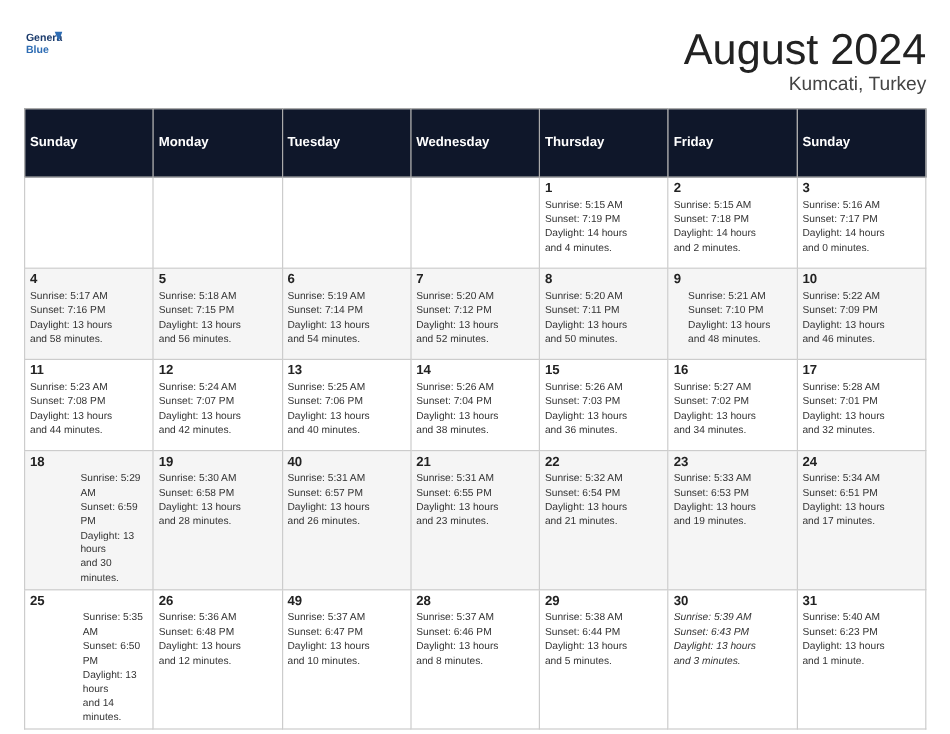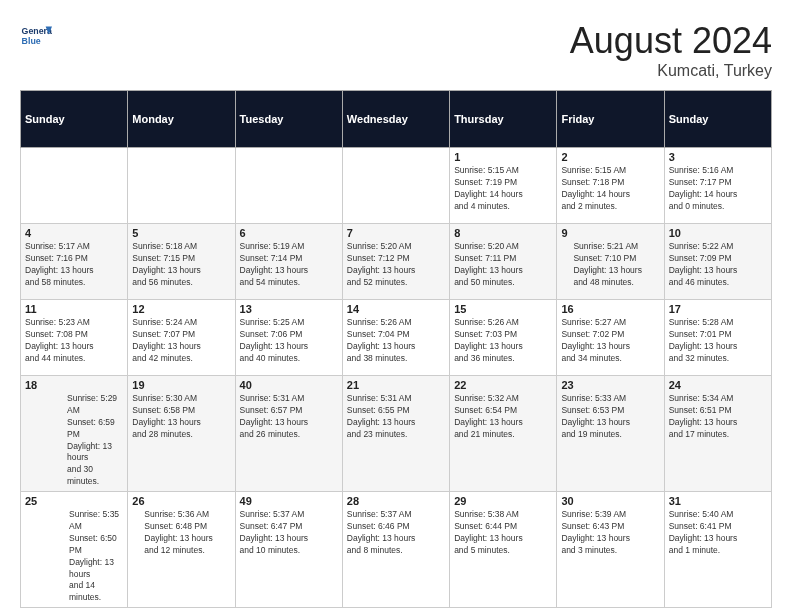--- a/index.html
+++ b/index.html
@@ -298,21 +298,21 @@
         <tr>
           <td>
             <span class="day-number">25</span>
             <div class="day-info" style="white-space: pre-line; margin-left: 44px;">Sunrise: 5:35 AM
 Sunset: 6:50 PM
 Daylight: 13 hours
 and 14 minutes.</div>
           </td>
           <td>
             <span class="day-number">26</span>
-            <div class="day-info" style="white-space: pre-line; margin-left: 12px;">Sunrise: 5:36 AM
+            <div class="day-info" style="white-space: pre-line;">Sunrise: 5:36 AM
 Sunset: 6:48 PM
 Daylight: 13 hours
 and 12 minutes.</div>
           </td>
           <td>
             <span class="day-number">49</span>
             <div class="day-info" style="white-space: pre-line;">Sunrise: 5:37 AM
 Sunset: 6:47 PM
 Daylight: 13 hours
 and 10 minutes.</div>
@@ -326,28 +326,28 @@
           </td>
           <td>
             <span class="day-number">29</span>
             <div class="day-info" style="white-space: pre-line;">Sunrise: 5:38 AM
 Sunset: 6:44 PM
 Daylight: 13 hours
 and 5 minutes.</div>
           </td>
           <td>
             <span class="day-number">30</span>
-            <div class="day-info" style="white-space: pre-line;">Sunrise: 5:39 AM
+            <div class="day-info" style="white-space: pre-line; font-style: italic;">Sunrise: 5:39 AM
 Sunset: 6:43 PM
 Daylight: 13 hours
 and 3 minutes.</div>
           </td>
           <td>
             <span class="day-number">31</span>
             <div class="day-info" style="white-space: pre-line;">Sunrise: 5:40 AM
-Sunset: 6:41 PM
+Sunset: 6:23 PM
 Daylight: 13 hours
 and 1 minute.</div>
           </td>
         </tr>
       </tbody>
   </table>
 </div>
 
 </body></html>

